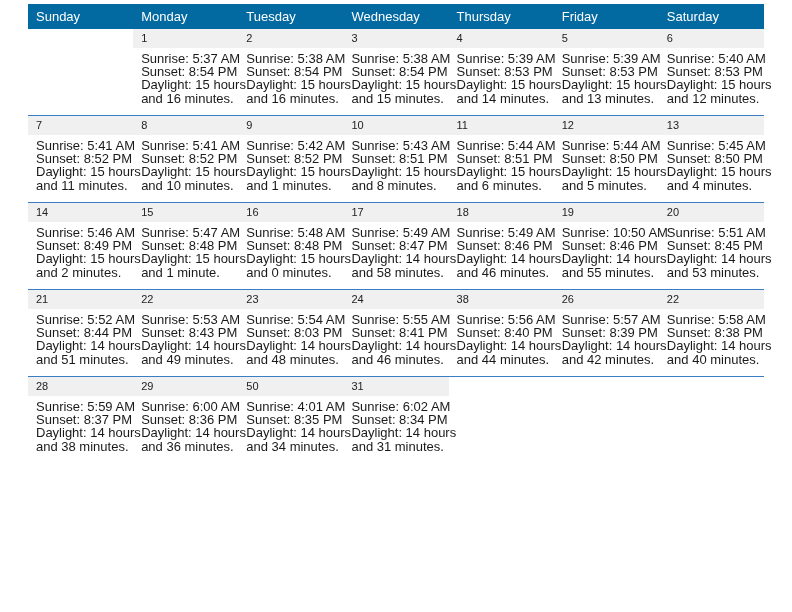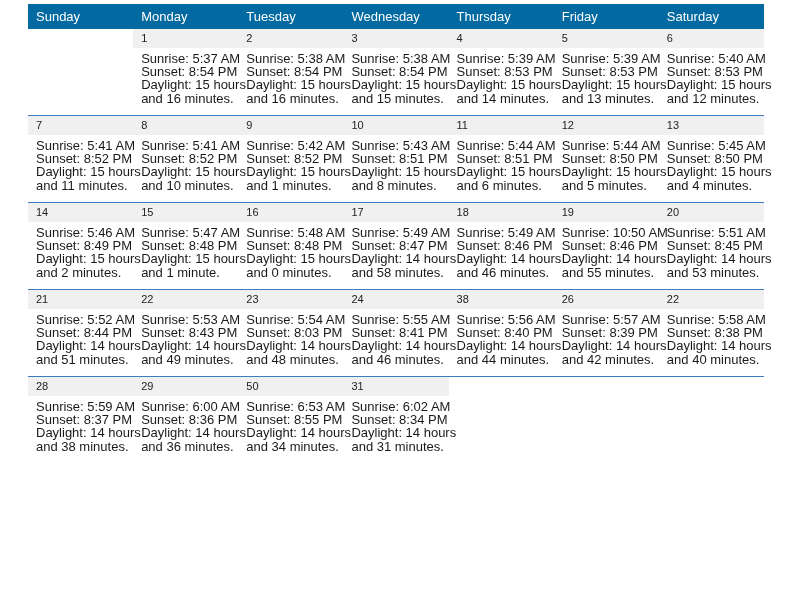--- a/index.html
+++ b/index.html
@@ -488,22 +488,22 @@
                 <div>Sunset: 8:36 PM</div>
                 <div>Daylight: 14 hours</div>
                 <div>and 36 minutes.</div>
               </div>
             </div>
           </td>
           <td>
             <div class="cell">
               <div class="daynum">50</div>
               <div class="info">
-                <div>Sunrise: 6:53 AM</div>
-                <div>Sunset: 8:55 PM</div>
+                <div>Sunrise: 4:01 AM</div>
+                <div>Sunset: 8:35 PM</div>
                 <div>Daylight: 14 hours</div>
                 <div>and 34 minutes.</div>
               </div>
             </div>
           </td>
           <td>
             <div class="cell">
               <div class="daynum">31</div>
               <div class="info">
                 <div>Sunrise: 6:02 AM</div>

